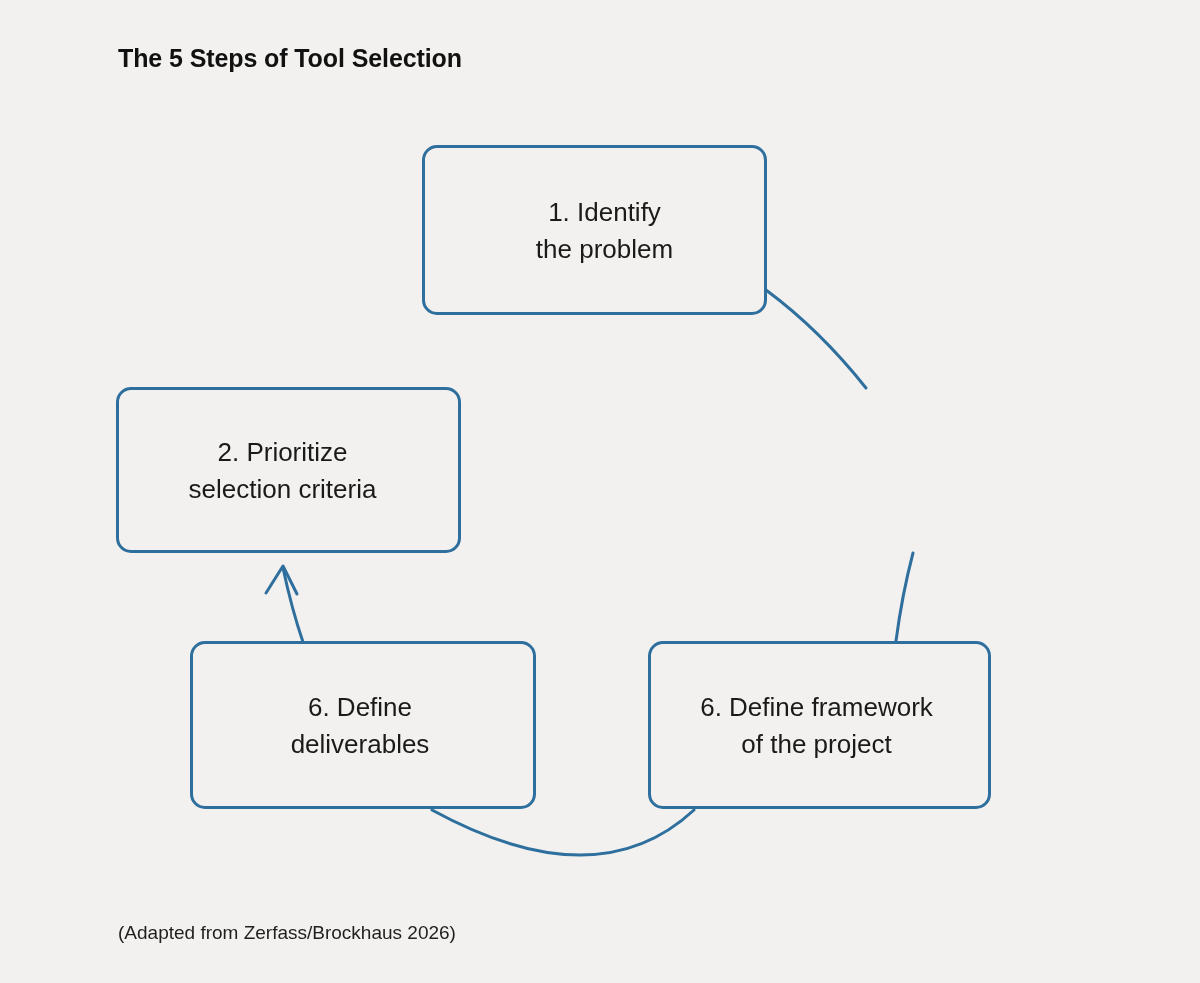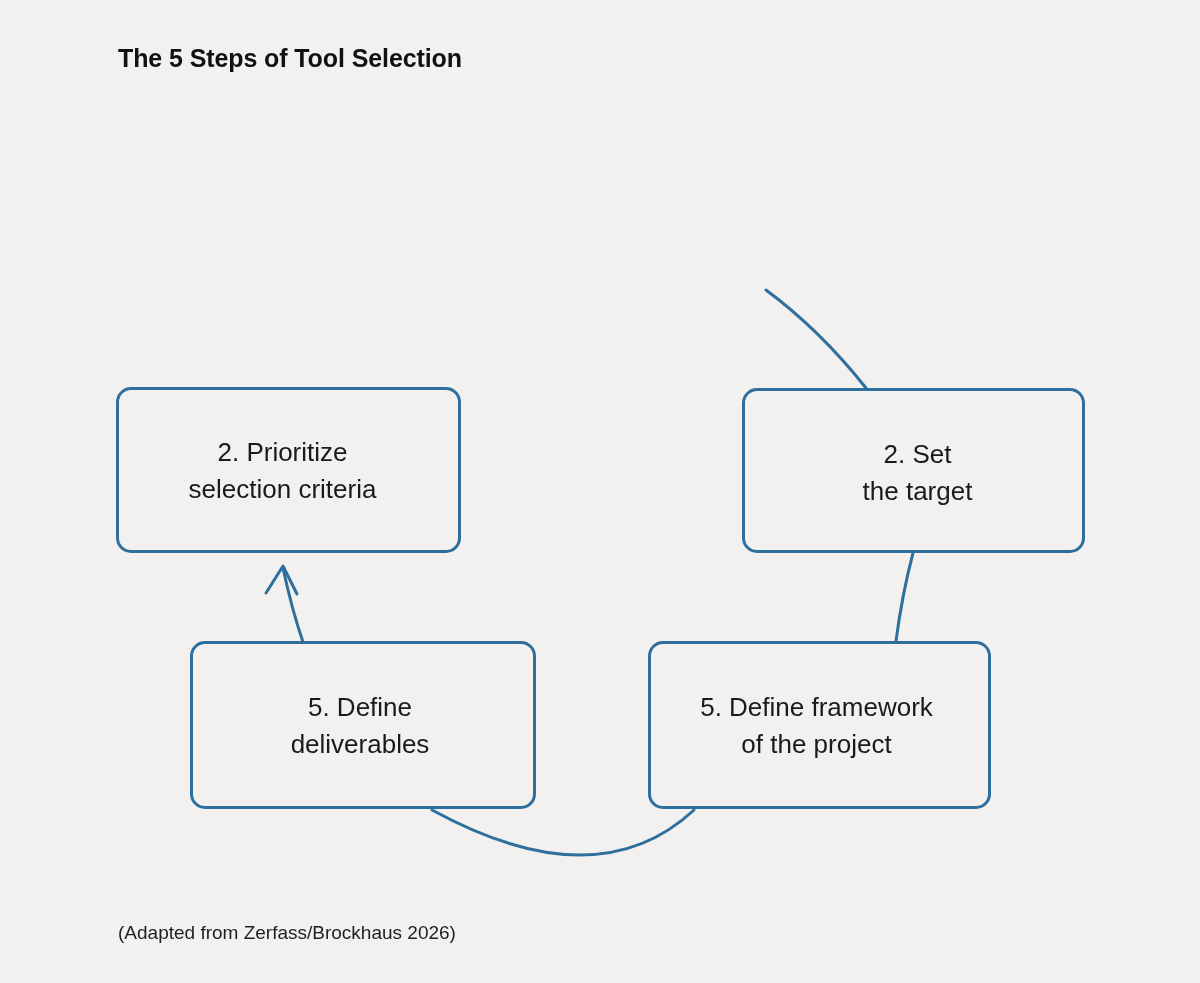--- a/index.html
+++ b/index.html
@@ -100,33 +100,33 @@
     <path d="M 766 290 Q 820 330 866 388" fill="none" stroke="#2E6F9E" stroke-width="3" stroke-linecap="round"></path>
 
     <path d="M 913 553 Q 902 595 896 641" fill="none" stroke="#2E6F9E" stroke-width="3" stroke-linecap="round"></path>
 
     <path d="M 694 810 Q 597 900 432 810" fill="none" stroke="#2E6F9E" stroke-width="3" stroke-linecap="round"></path>
 
     <path d="M 303 642 Q 292 610 283 568" fill="none" stroke="#2E6F9E" stroke-width="3" stroke-linecap="round"></path>
     <path d="M 266 593 L 283 566 L 297 594" fill="none" stroke="#2E6F9E" stroke-width="3" stroke-linecap="round" stroke-linejoin="round"></path>
   </svg>
 
-
-  <div class="step-box" id="step-box-2">
-    <div class="step-label">2. Set
-the target</div>
+  <div class="step-box" id="step-box-1">
+    <div class="step-label">1. Identify
+the problem</div>
   </div>
 
+
   <div class="step-box" id="step-box-3">
-    <div class="step-label">5. Define framework
+    <div class="step-label">6. Define framework
 of the project</div>
   </div>
 
   <div class="step-box" id="step-box-4">
-    <div class="step-label">5. Define
+    <div class="step-label">6. Define
 deliverables</div>
   </div>
 
   <div class="step-box" id="step-box-5">
     <div class="step-label">2. Prioritize
 selection criteria</div>
   </div>
 
   <div id="source-caption">(Adapted from Zerfass/Brockhaus 2026)</div>
 

